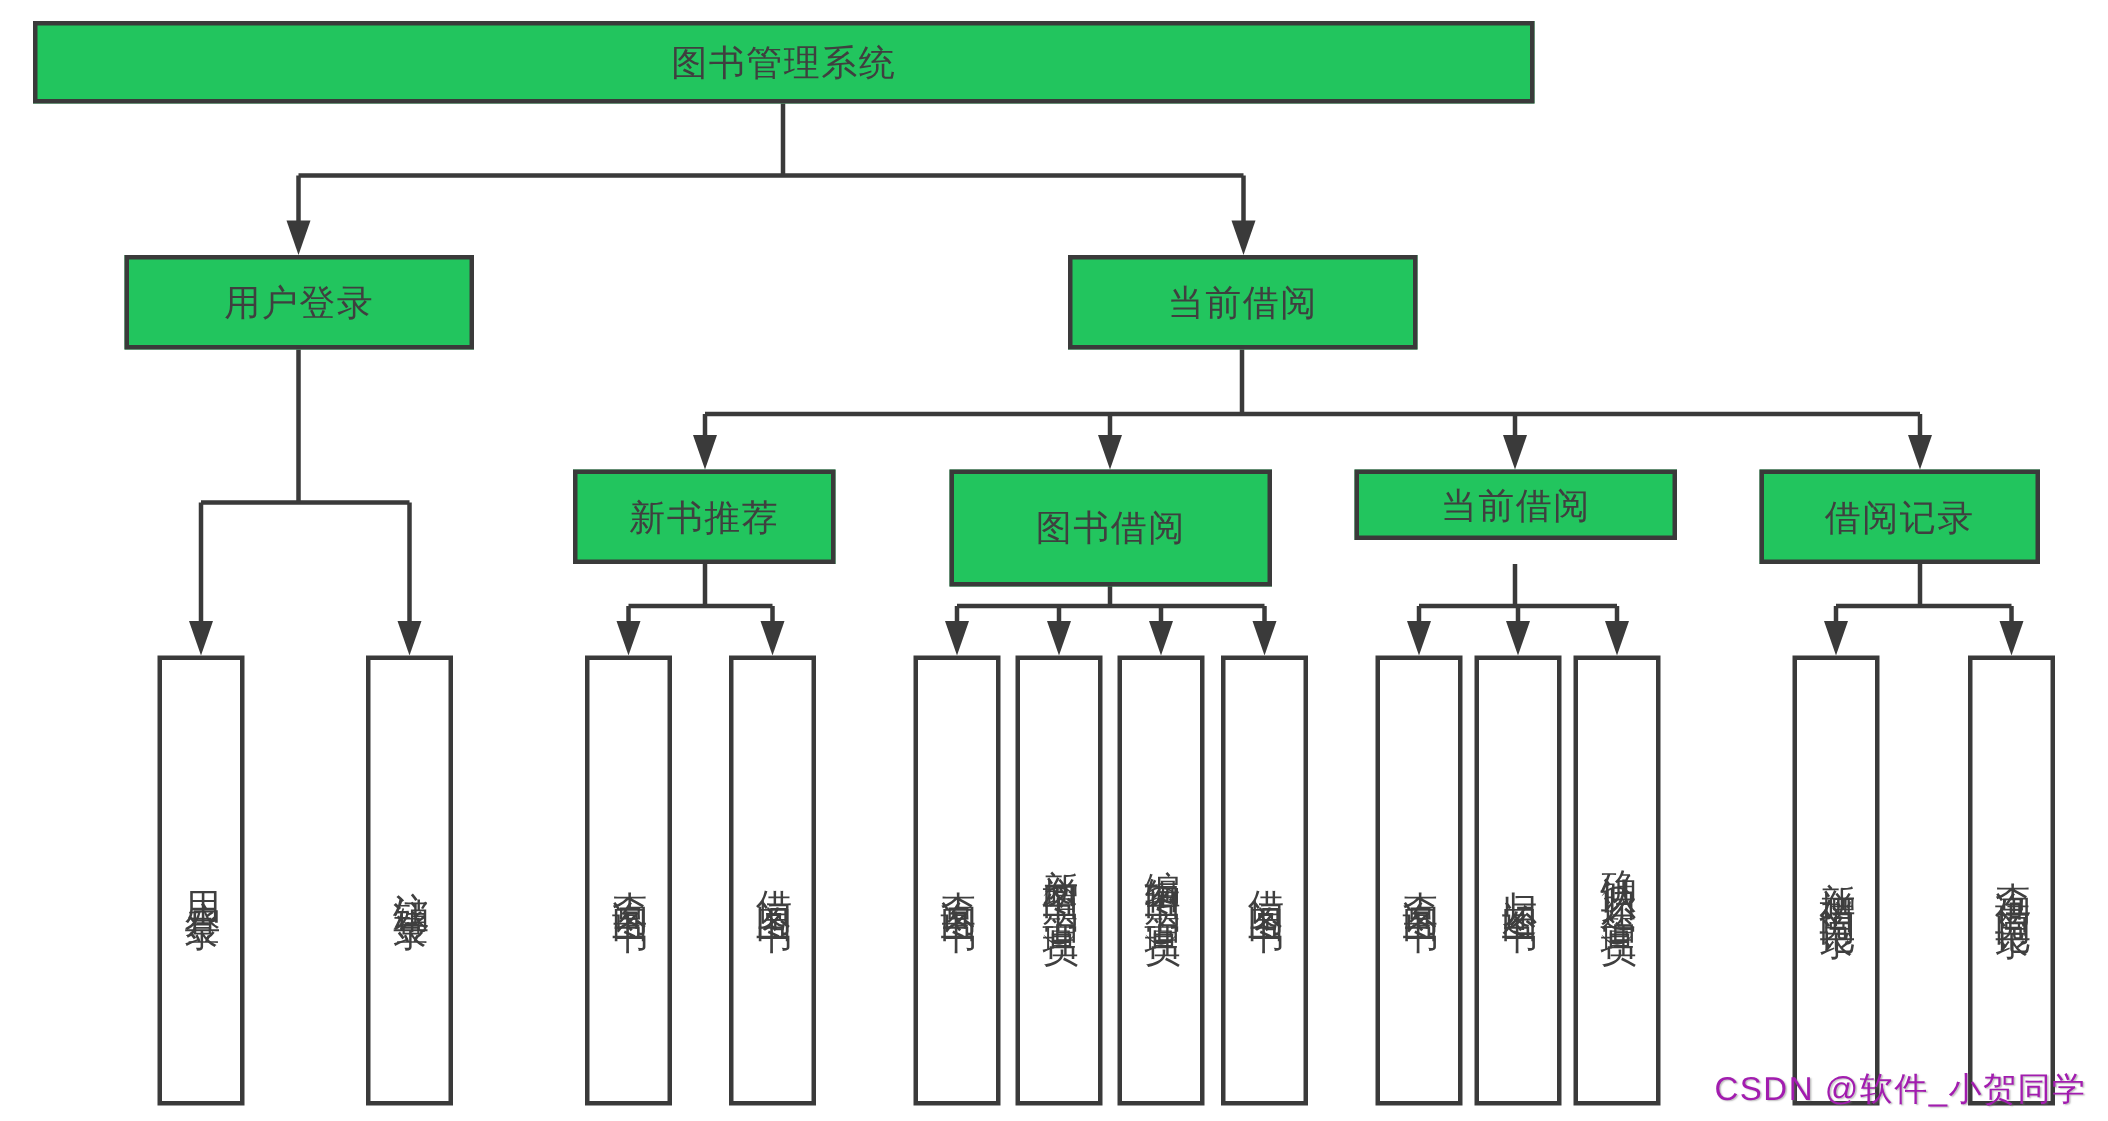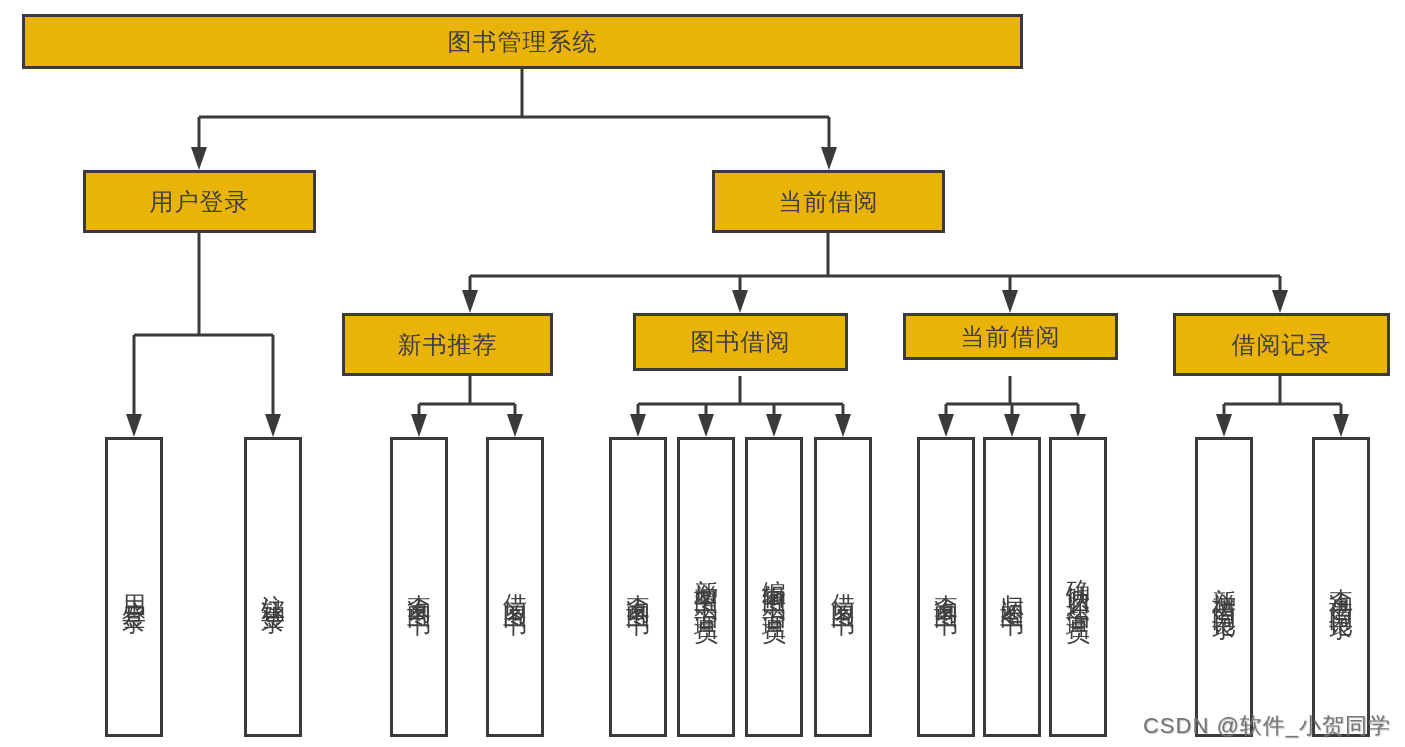--- a/index.html
+++ b/index.html
@@ -24,21 +24,21 @@
   }
   svg.connectors polygon {
     fill: #3a3a3a;
     stroke: none;
   }
   .hbox {
     position: absolute;
     z-index: 2;
     box-sizing: border-box;
     border: 3px solid #3a3a3a;
-    background: #eab308;
+    background: #22c55e;
     display: flex;
     align-items: center;
     justify-content: center;
     font-size: 24px;
     letter-spacing: 1px;
     color: #3f3f3f;
   }
   .vbox {
     position: absolute;
     z-index: 2;
@@ -61,21 +61,21 @@
     white-space: nowrap;
     color: #3f3f3f;
   }
   .watermark {
     position: absolute;
     z-index: 3;
     right: 14px;
     top: 711px;
     font-size: 22px;
     letter-spacing: 1px;
-    color: #737373;
+    color: #a21caf;
     text-shadow: 1px 1px 1px rgba(110,110,110,0.45);
     white-space: nowrap;
   }
 </style>
 </head>
 <body>
 
 <div class="stage">
 
   <svg class="connectors" width="1405" height="747" viewBox="0 0 1405 747" aria-hidden="true">
@@ -138,30 +138,30 @@
     <span>图书管理系统</span>
   </div>
 
   <div class="hbox" style="left:83px; top:170px; width:233px; height:63px;">
     <span>用户登录</span>
   </div>
   <div class="hbox" style="left:712px; top:170px; width:233px; height:63px;">
     <span>当前借阅</span>
   </div>
 
-  <div class="hbox" style="left:342px; top:313px; width:211px; height:63px;">
+  <div class="hbox" style="left:382px; top:313px; width:175px; height:63px;">
     <span>新书推荐</span>
   </div>
-  <div class="hbox" style="left:633px; top:313px; width:215px; height:58px;">
+  <div class="hbox" style="left:633px; top:313px; width:215px; height:78px;">
     <span>图书借阅</span>
   </div>
   <div class="hbox" style="left:903px; top:313px; width:215px; height:47px;">
     <span>当前借阅</span>
   </div>
-  <div class="hbox" style="left:1173px; top:313px; width:217px; height:63px;">
+  <div class="hbox" style="left:1173px; top:313px; width:187px; height:63px;">
     <span>借阅记录</span>
   </div>
 
   <div class="vbox" style="left:105px;">
     <span>用户登录</span>
   </div>
   <div class="vbox" style="left:244px;">
     <span>注销登录</span>
   </div>
 

